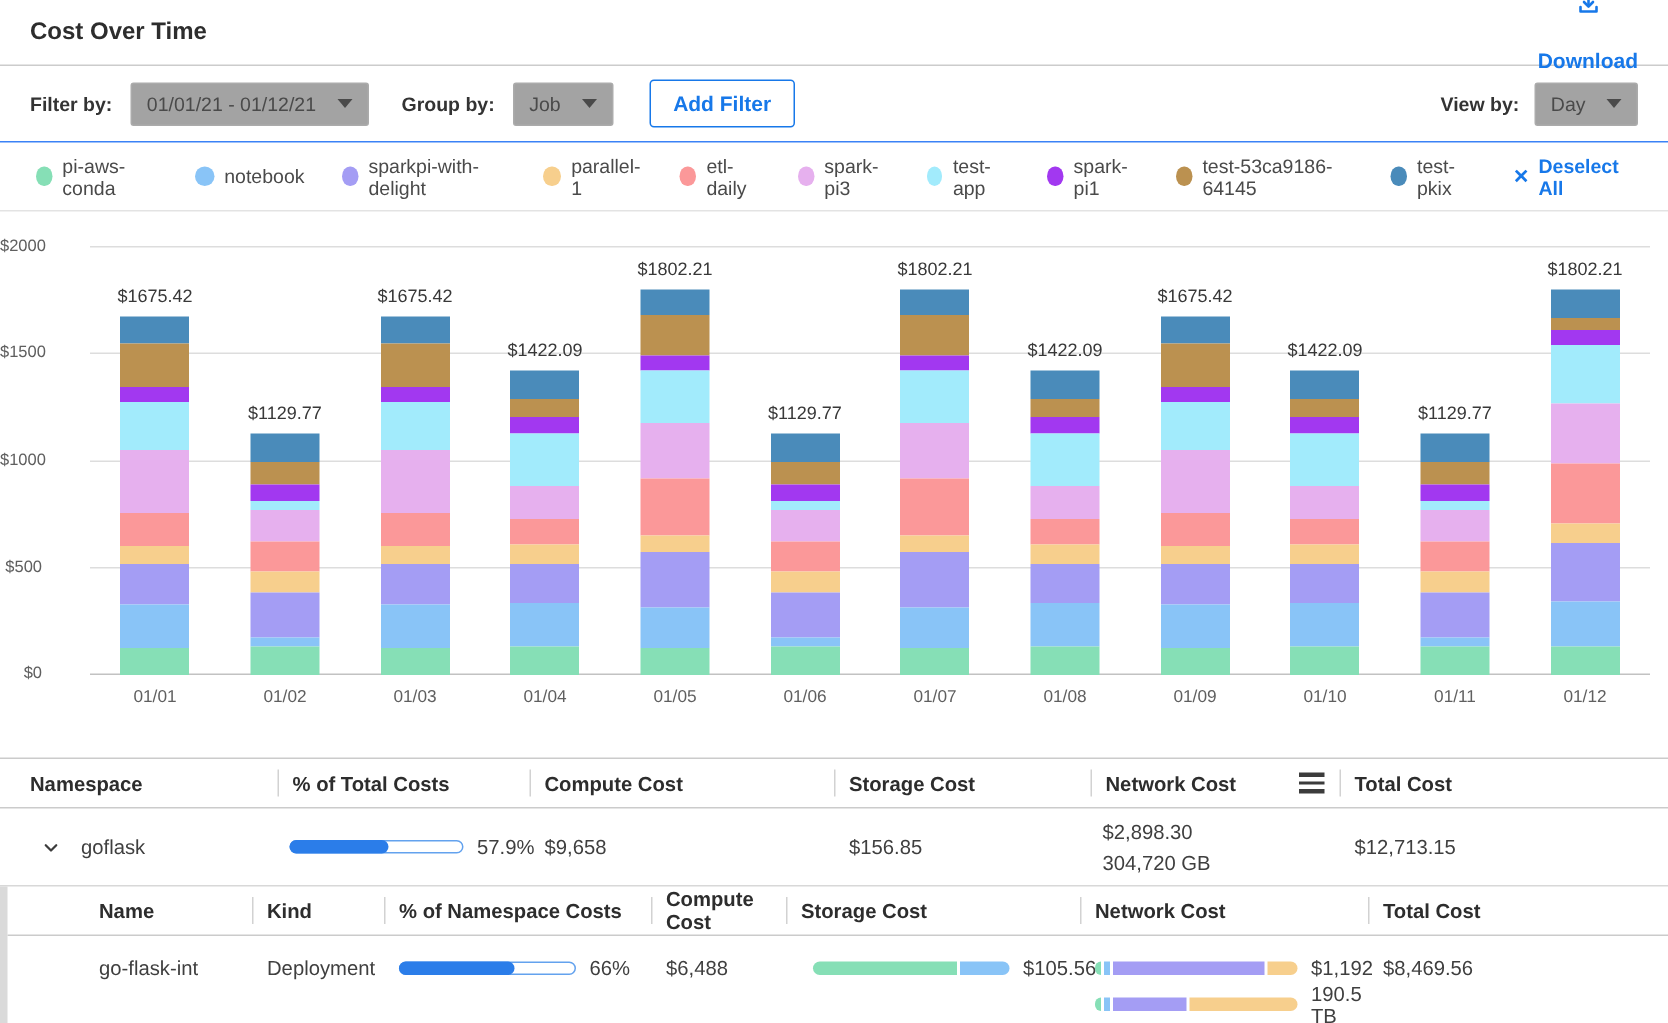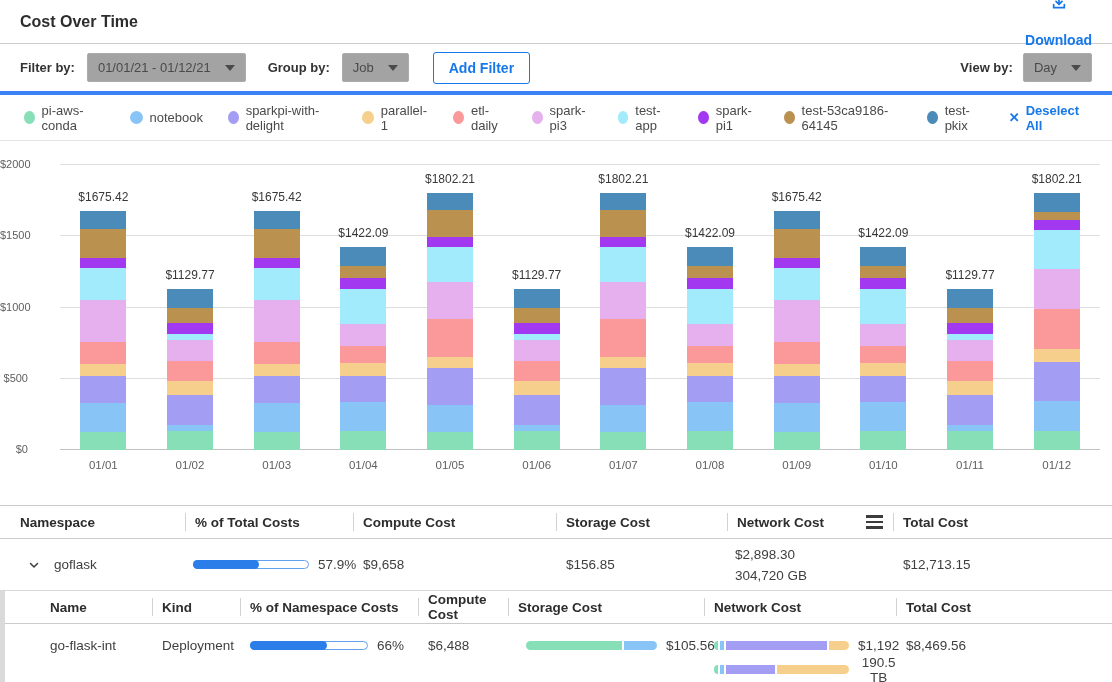--- a/index.html
+++ b/index.html
@@ -8,21 +8,21 @@
 
   
   .hdr { height:44px; display:flex; align-items:center; justify-content:space-between;
     padding:0 20px; border-bottom:1px solid #cccccc; }
   .hdr-title { font-size:16px; font-weight:bold; color:#2d2d2d; }
   .download-btn { display:flex; align-items:center; gap:21px; color:#1778e9;
     font-size:14px; font-weight:bold; cursor:pointer;flex-direction:column; }
 
   
   .filter-row { height:51px; display:flex; align-items:center; gap:12px;
-    padding:0 20px; border-bottom:4px solid #3b82f6; }
+    padding:0 20px; border-bottom:1px solid #3b82f6; }
   .flabel { font-size:13px; font-weight:bold; color:#333; }
   .dropdown { display:flex; align-items:center; gap:14px; border:1px solid #ababab;
     border-radius:2px; background:#a3a3a3; padding:6px 10px; font-size:13px; color:#4a4a4a;
     cursor:pointer; }
   .caret { width:0; height:0; border-left:5px solid transparent; border-right:5px solid transparent;
     border-top:6px solid #4a4a4a; }
   .add-filter { margin-left:12px; border:1px solid #1778e9; border-radius:3px; background:#fff;
     color:#1778e9; font-size:14px; font-weight:bold; padding:7px 15px; cursor:pointer;
     font-family:Liberation Sans, sans-serif; }
   .viewby { margin-left:auto; display:flex; align-items:center; gap:10px; }
@@ -62,24 +62,24 @@
   .pbar-fill { position:absolute; left:-1px; top:-1px; bottom:-1px; background:#2b7de9;
     border-radius:6px; }
   .pct-wrap { display:flex; align-items:center; gap:9px; }
   .two-line { display:flex; flex-direction:column; justify-content:center; line-height:21px; }
   .ham { margin-left:auto; margin-right:10px; display:flex; flex-direction:column; gap:3px;
     cursor:pointer; }
   .ham span { display:block; width:17px; height:2.5px; background:#3c3c3c; }
 
   .workload-section { position:relative; margin-left:5px; }
   .left-strip { position:absolute; left:-5px; top:0; bottom:0; width:5px; background:#dadada; }
-  .wl-grid { display:grid; grid-template-columns:147px 88px 178px 90px 196px 192px auto; }
+  .wl-grid { display:grid; grid-template-columns:147px 88px 178px 90px 196px 192px auto;padding-left:16px; }
   .wl-head { height:33px; border-bottom:1px solid #cbcbcb; }
   .wl-head .th { height:100%; }
-  .wl-row { padding-top:9px; height:58px;text-align:center; }
+  .wl-row { padding-top:9px; height:58px; }
   .wl-row .td { align-items:flex-start; padding-top:5px; }
   .pad45 { padding-left:45px; }
   .minibar { display:flex; gap:2px; height:9px; align-items:stretch; }
   .minibar .seg { height:9px; }
   .minibar .seg:first-child { border-radius:5px 0 0 5px; }
   .minibar .seg:last-child { border-radius:0 5px 5px 0; }
   .mb-line { display:flex; align-items:center; gap:9px; height:15px; }
   .net-lines { display:flex; flex-direction:column; gap:9px; }
   .icon-svg { display:block; }
 </style>

